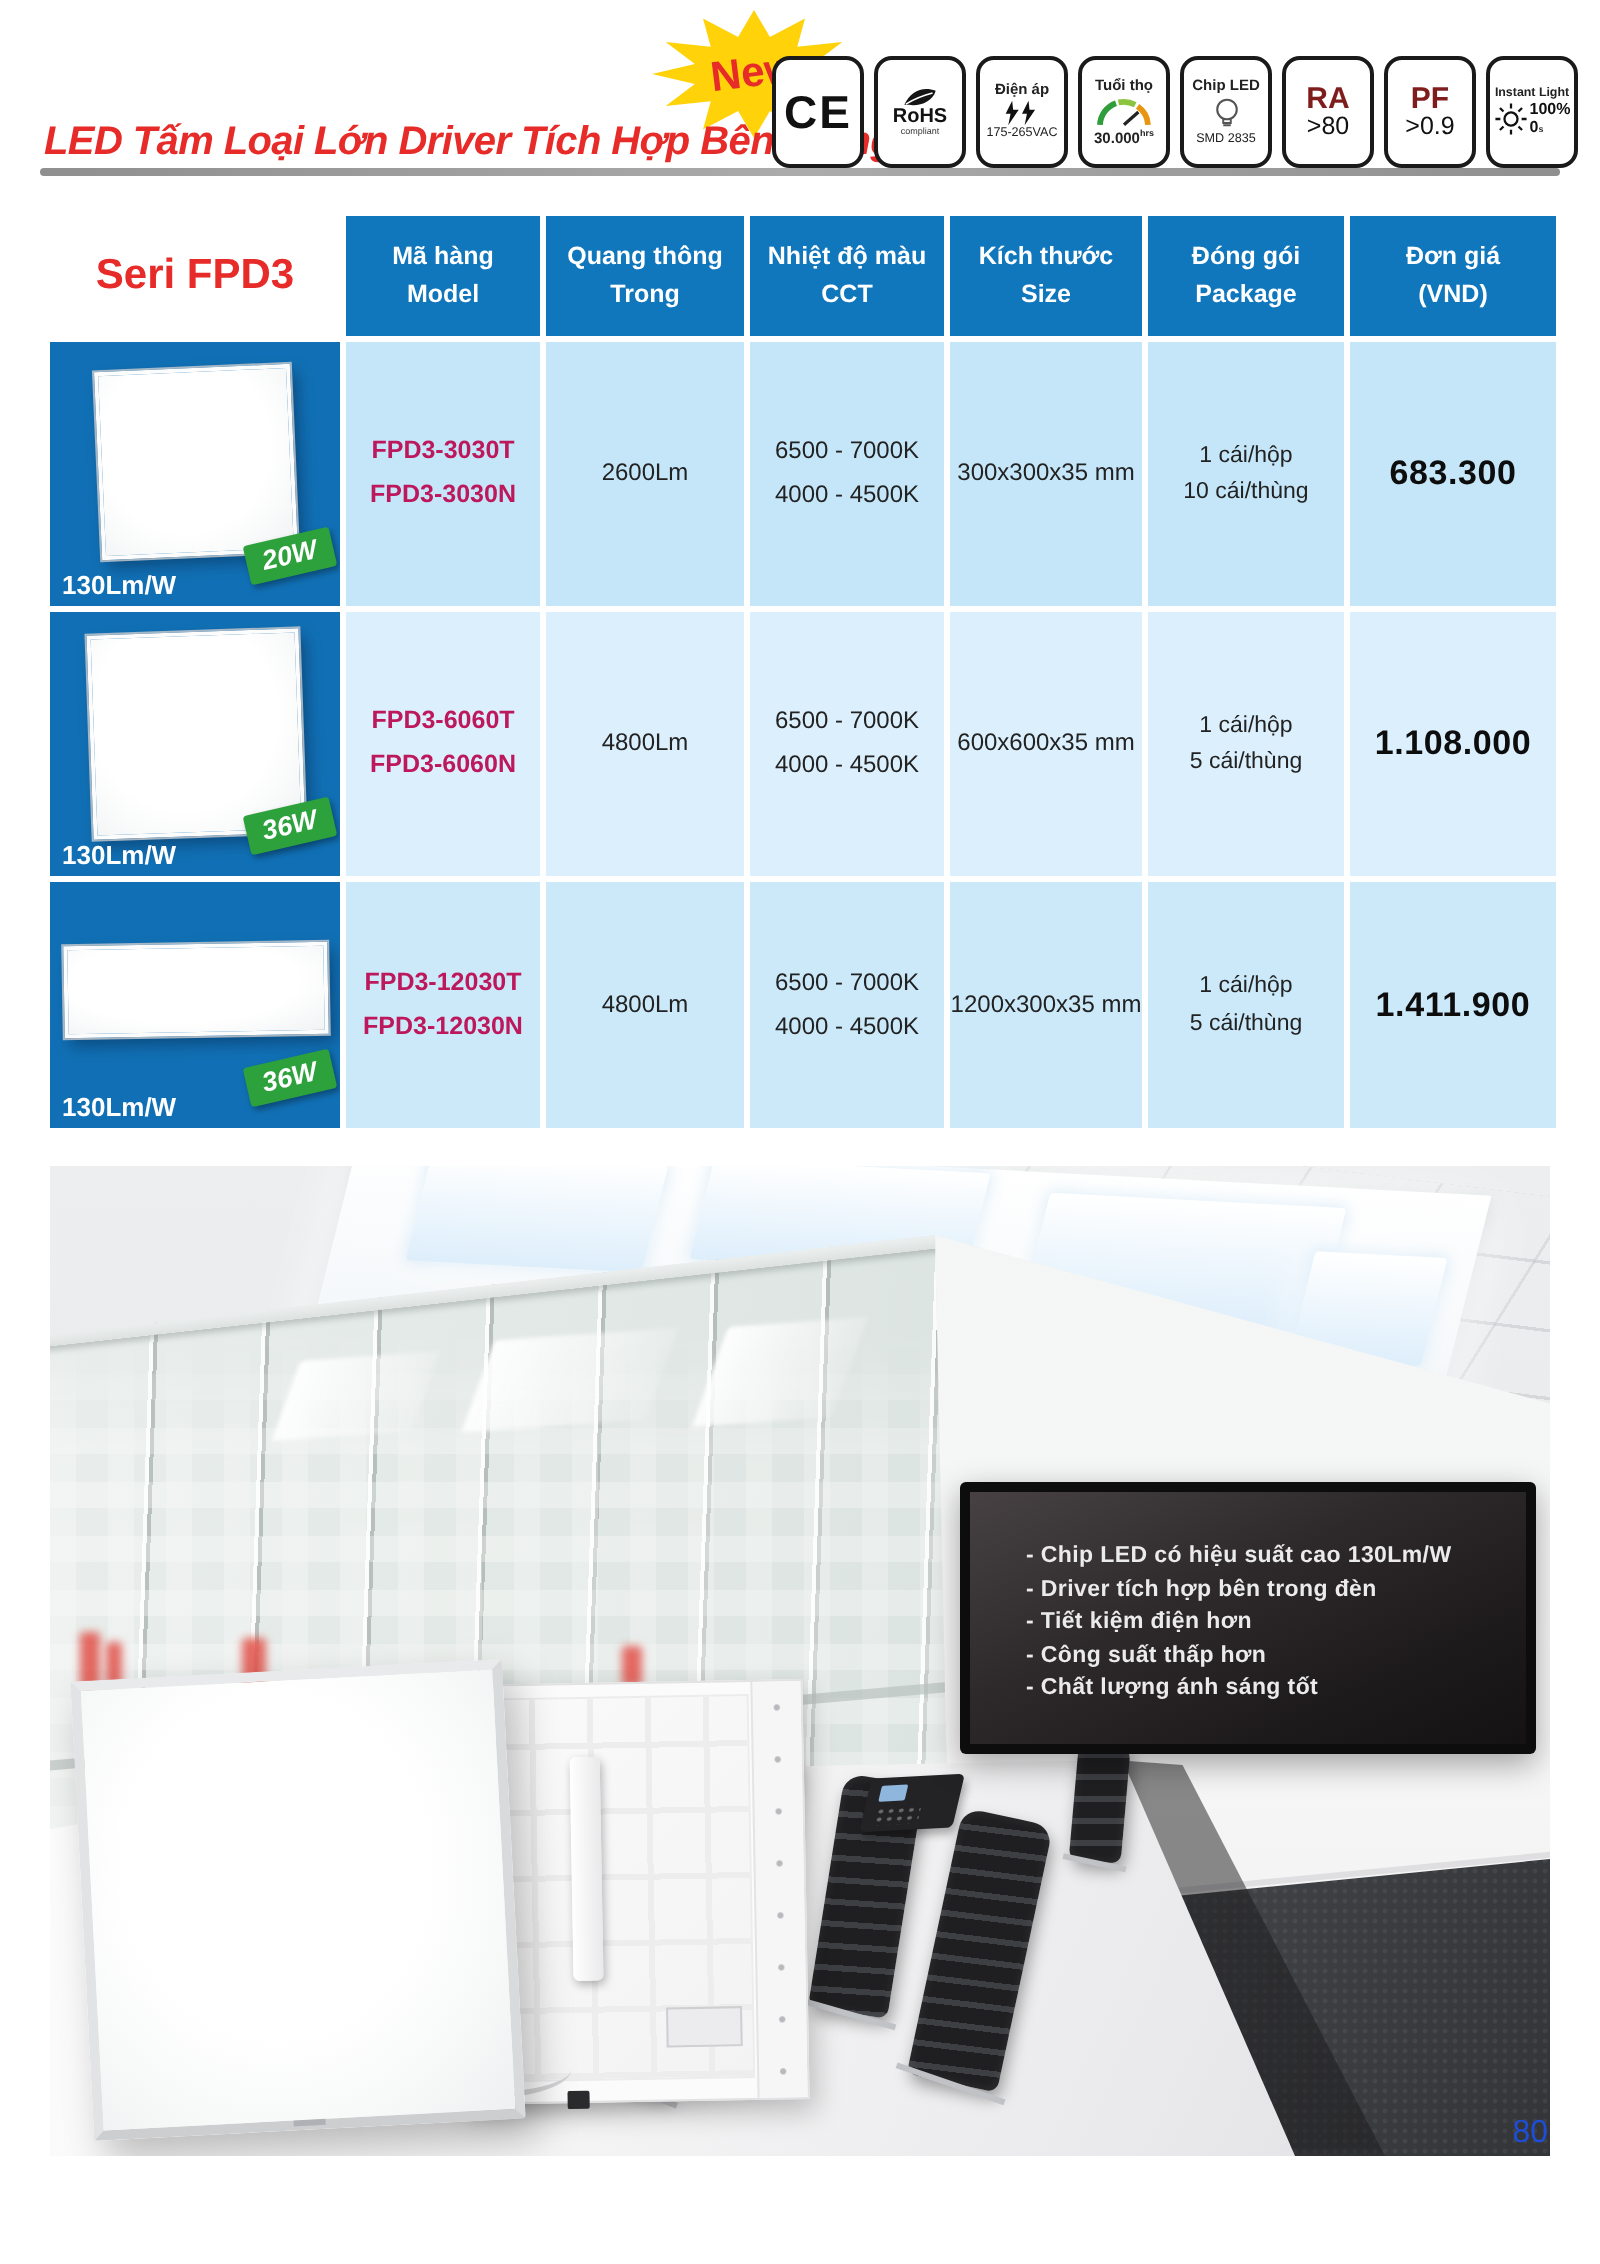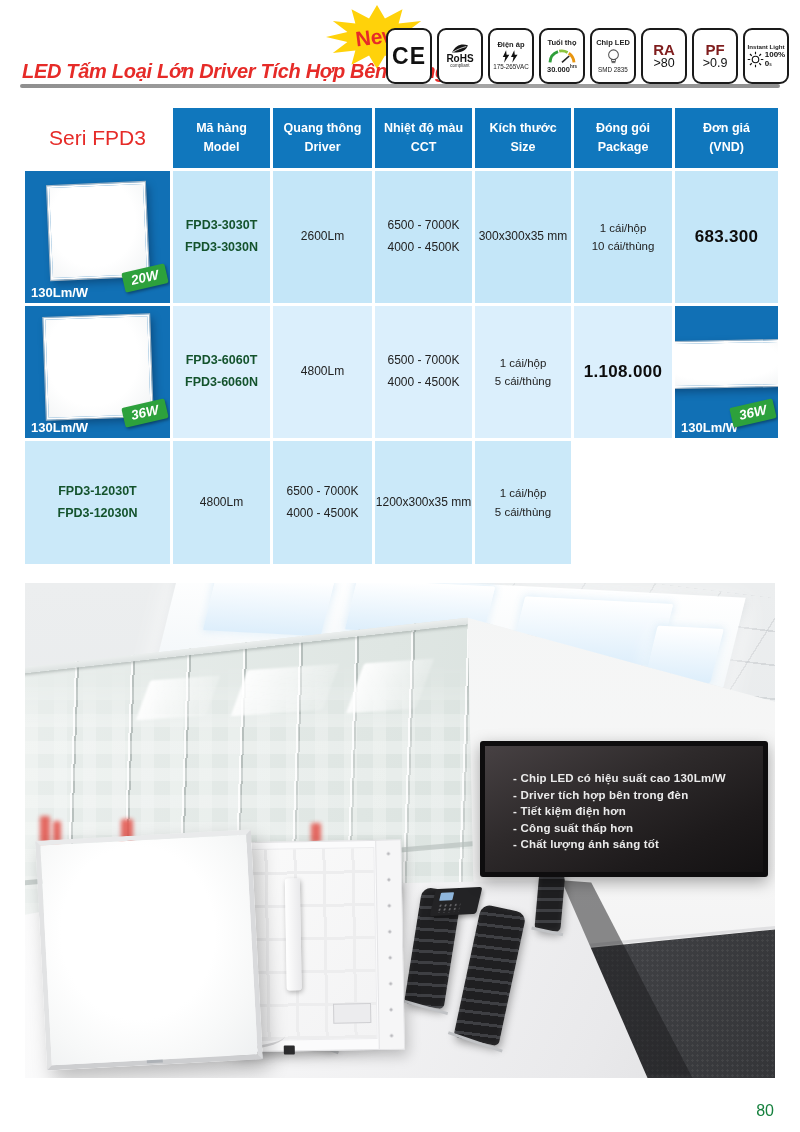--- a/index.html
+++ b/index.html
@@ -24,27 +24,27 @@
   .b-sup{font-size:4.5px;vertical-align:super;}
   .b-big{font-size:15px;font-weight:bold;color:#7f1d1d;}
   .b-num{font-size:12.5px;color:#111;}
   .b-instant-row{display:flex;align-items:center;gap:1px;}
   .b-instant-col{display:flex;flex-direction:column;align-items:flex-start;}
   .b-instant-val{font-size:8px;font-weight:bold;color:#111;}
 
   
   .spec-table{left:25px;top:108px;width:753px;display:grid;grid-template-columns:145px 97px 99px 97px 96px 98px 103px;grid-template-rows:60px 132px 132px 123px;gap:3px;}
   .cell{display:flex;flex-direction:column;align-items:center;justify-content:center;text-align:center;}
-  .c-series{background:#ffffff;color:#e62b28;font-size:21px;font-weight:normal;}
+  .c-series{background:#ffffff;color:#e62b28;font-size:21px;font-weight:bold;}
   .c-head{background:#1077bd;color:#ffffff;font-size:12.5px;font-weight:bold;line-height:1.5;}
   .c-img{background:#1170b5;position:relative;overflow:hidden;}
   .row-a{background:#c4e6f8;}
   .row-b{background:#dbeffc;}
   .row-c{background:#cbe9f9;}
-  .c-model{font-weight:bold;color:#14532d;font-size:12.5px;line-height:1.75;}
+  .c-model{font-weight:bold;color:#be185d;font-size:12.5px;line-height:1.75;}
   .c-text{color:#222;font-size:12px;line-height:1.8;}
   .c-pack{color:#222;font-size:11.5px;line-height:1.6;text-align:left;}
   .c-price{color:#0d0d0d;font-size:17px;font-weight:bold;letter-spacing:.3px;}
   .panel{background:radial-gradient(ellipse at 45% 40%,#ffffff 58%,#f1f3f4 100%);border:2px solid #fcfcfc;outline:1px solid rgba(190,198,205,.85);box-shadow:3px 4px 8px rgba(0,10,30,.35);}
   .panel-sq1{width:94px;height:90px;margin-top:-12px;transform:rotate(-2.5deg);}
   .panel-sq2{width:102px;height:98px;margin-top:-10px;transform:rotate(-2deg);}
   .panel-rect{width:128px;height:42px;margin-top:-16px;transform:rotate(-1deg);}
   .efficacy{position:absolute;left:6px;bottom:3px;color:#ffffff;font-weight:bold;font-size:13px;}
   .watt{position:absolute;right:3px;bottom:15px;background:#2da13c;color:#fff;font-style:italic;font-weight:bold;font-size:13.5px;padding:2px 8px 3px;border-radius:2px;transform:rotate(-13deg);box-shadow:1px 2px 3px rgba(0,0,0,.35);}
 
@@ -100,21 +100,21 @@
   .back-panel{left:204px;top:258px;width:172px;height:208px;background:#fbfbfc;border:1px solid #e2e2e4;transform:rotate(-1deg);box-shadow:3px 6px 14px rgba(0,0,0,.22);}
   .bp-grid{position:absolute;left:6px;top:6px;right:26px;bottom:10px;border:1px solid #ececee;background:repeating-linear-gradient(90deg,#ededee 0 3px,transparent 3px 29px),repeating-linear-gradient(0deg,#ededee 0 3px,transparent 3px 33px),linear-gradient(135deg,#fafafa,#f3f3f4);}
   .bp-driver{position:absolute;left:56px;top:36px;width:15px;height:112px;background:linear-gradient(90deg,#ffffff,#e9e9eb);border-radius:3px;box-shadow:1px 2px 5px rgba(0,0,0,.28);}
   .bp-strip{position:absolute;right:0;top:0;bottom:0;width:24px;background-color:#f6f6f7;border-left:1px solid #e4e4e6;background-image:radial-gradient(circle,#b9b9bd 1.3px,transparent 1.8px);background-size:24px 26px;background-position:center top;}
   .bp-label{position:absolute;right:32px;bottom:26px;width:36px;height:18px;background:#ececee;border:1px solid #cfcfd2;}
   .bp-connector{position:absolute;left:52px;bottom:-4px;width:11px;height:9px;background:#2b2b2d;border-radius:1px;}
   .bp-cable{position:absolute;left:-16px;bottom:2px;width:70px;height:20px;border-bottom:3px solid #d4d4d6;border-radius:0 0 60% 40%;}
   .front-panel{left:16px;top:252px;width:206px;height:220px;transform:rotate(-3deg);background:radial-gradient(ellipse at 45% 42%,#ffffff 48%,#f7f8f8 75%,#eef0f1 100%);border:5px solid;border-color:#e9eaeb #d9dadc #cdced0 #e2e3e4;border-radius:2px;box-shadow:6px 10px 20px rgba(0,0,0,.25);}
   .fp-logo{position:absolute;bottom:-3px;left:50%;width:16px;height:3px;background:#9aa0a6;transform:translateX(-50%);opacity:.6;}
 
-  .page-num{right:26px;top:1102px;font-size:16px;color:#15803d;}
+  .page-num{right:26px;top:1058px;font-size:16px;color:#1d4ed8;}
 </style>
 </head>
 <body>
 
 <div class="abs starburst">
   <svg viewBox="0 0 100 100" preserveAspectRatio="none">
     <polygon fill="#ffd20a" points="100,50 79,57.8 93.3,75 71.2,71.2 75,93.3 57.8,79 50,100 42.2,79 25,93.3 28.8,71.2 6.7,75 21,57.8 0,50 21,42.2 6.7,25 28.8,28.8 25,6.7 42.2,21 50,0 57.8,21 75,6.7 71.2,28.8 93.3,25 79,42.2"></polygon>
   </svg>
   <div class="abs star-text">New</div>
 </div>
@@ -196,21 +196,21 @@
 
 <div class="abs spec-table">
 
   <div class="cell c-series">Seri FPD3</div>
   <div class="cell c-head">
       <span>Mã hàng</span>
       <span>Model</span>
     </div>
   <div class="cell c-head">
       <span>Quang thông</span>
-      <span>Driver</span>
+      <span>Trong</span>
     </div>
   <div class="cell c-head">
       <span>Nhiệt độ màu</span>
       <span>CCT</span>
     </div>
   <div class="cell c-head">
       <span>Kích thước</span>
       <span>Size</span>
     </div>
   <div class="cell c-head">
@@ -250,20 +250,21 @@
   </div>
   <div class="cell row-b c-model">
       <span>FPD3-6060T</span>
       <span>FPD3-6060N</span>
     </div>
   <div class="cell row-b c-text">4800Lm</div>
   <div class="cell row-b c-text">
       <span>6500 - 7000K</span>
       <span>4000 - 4500K</span>
     </div>
+  <div class="cell row-b c-text">600x600x35 mm</div>
   <div class="cell row-b c-pack">
       <span>1 cái/hộp</span>
       <span>5 cái/thùng</span>
     </div>
   <div class="cell row-b c-price">1.108.000</div>
 
   <div class="cell c-img">
     <div class="panel panel-rect"></div>
     <span class="efficacy">130Lm/W</span>
     <span class="watt">36W</span>
@@ -275,20 +276,21 @@
   <div class="cell row-c c-text">4800Lm</div>
   <div class="cell row-c c-text">
       <span>6500 - 7000K</span>
       <span>4000 - 4500K</span>
     </div>
   <div class="cell row-c c-text">1200x300x35 mm</div>
   <div class="cell row-c c-pack">
       <span>1 cái/hộp</span>
       <span>5 cái/thùng</span>
     </div>
+  <div class="cell row-c c-price">1.411.900</div>
 </div>
 
 <div class="abs photo">
   <div class="abs ph-wall"></div>
   <div class="abs ph-ceiling">
     <div class="abs ph-ceilgrid"></div>
     <div class="abs ph-coffer">
       <div class="glow g1"></div>
       <div class="glow g2"></div>
       <div class="glow g3"></div>

